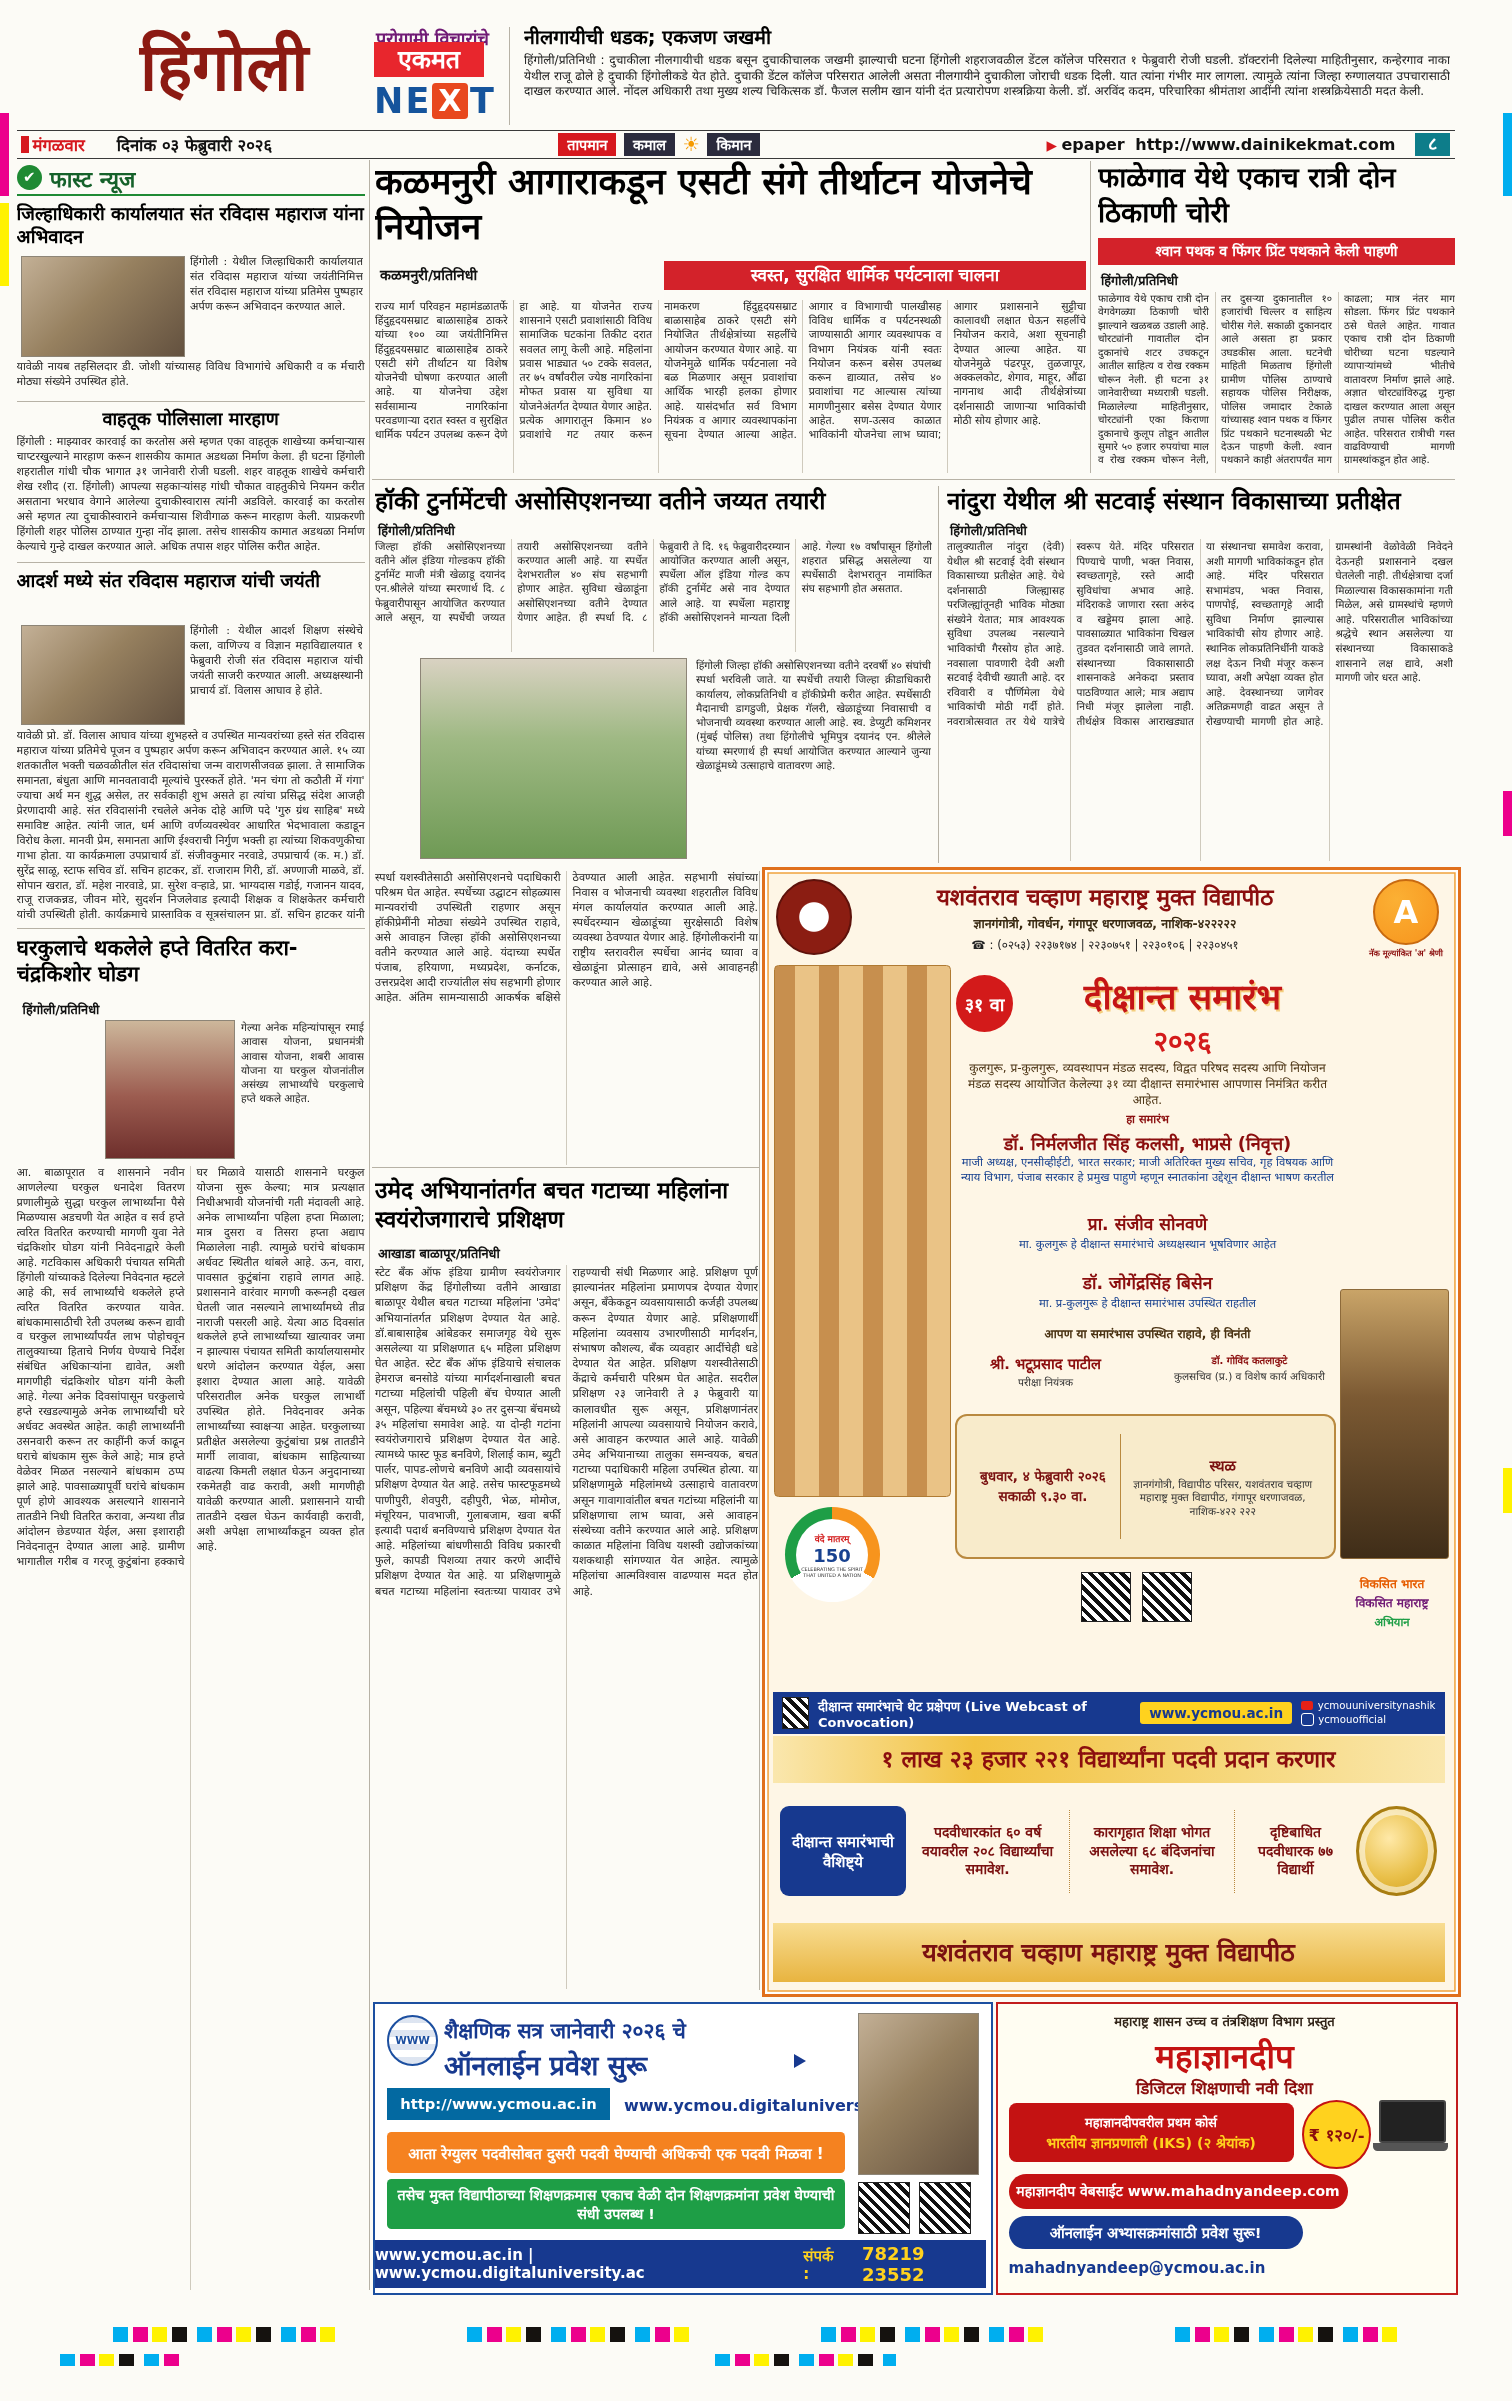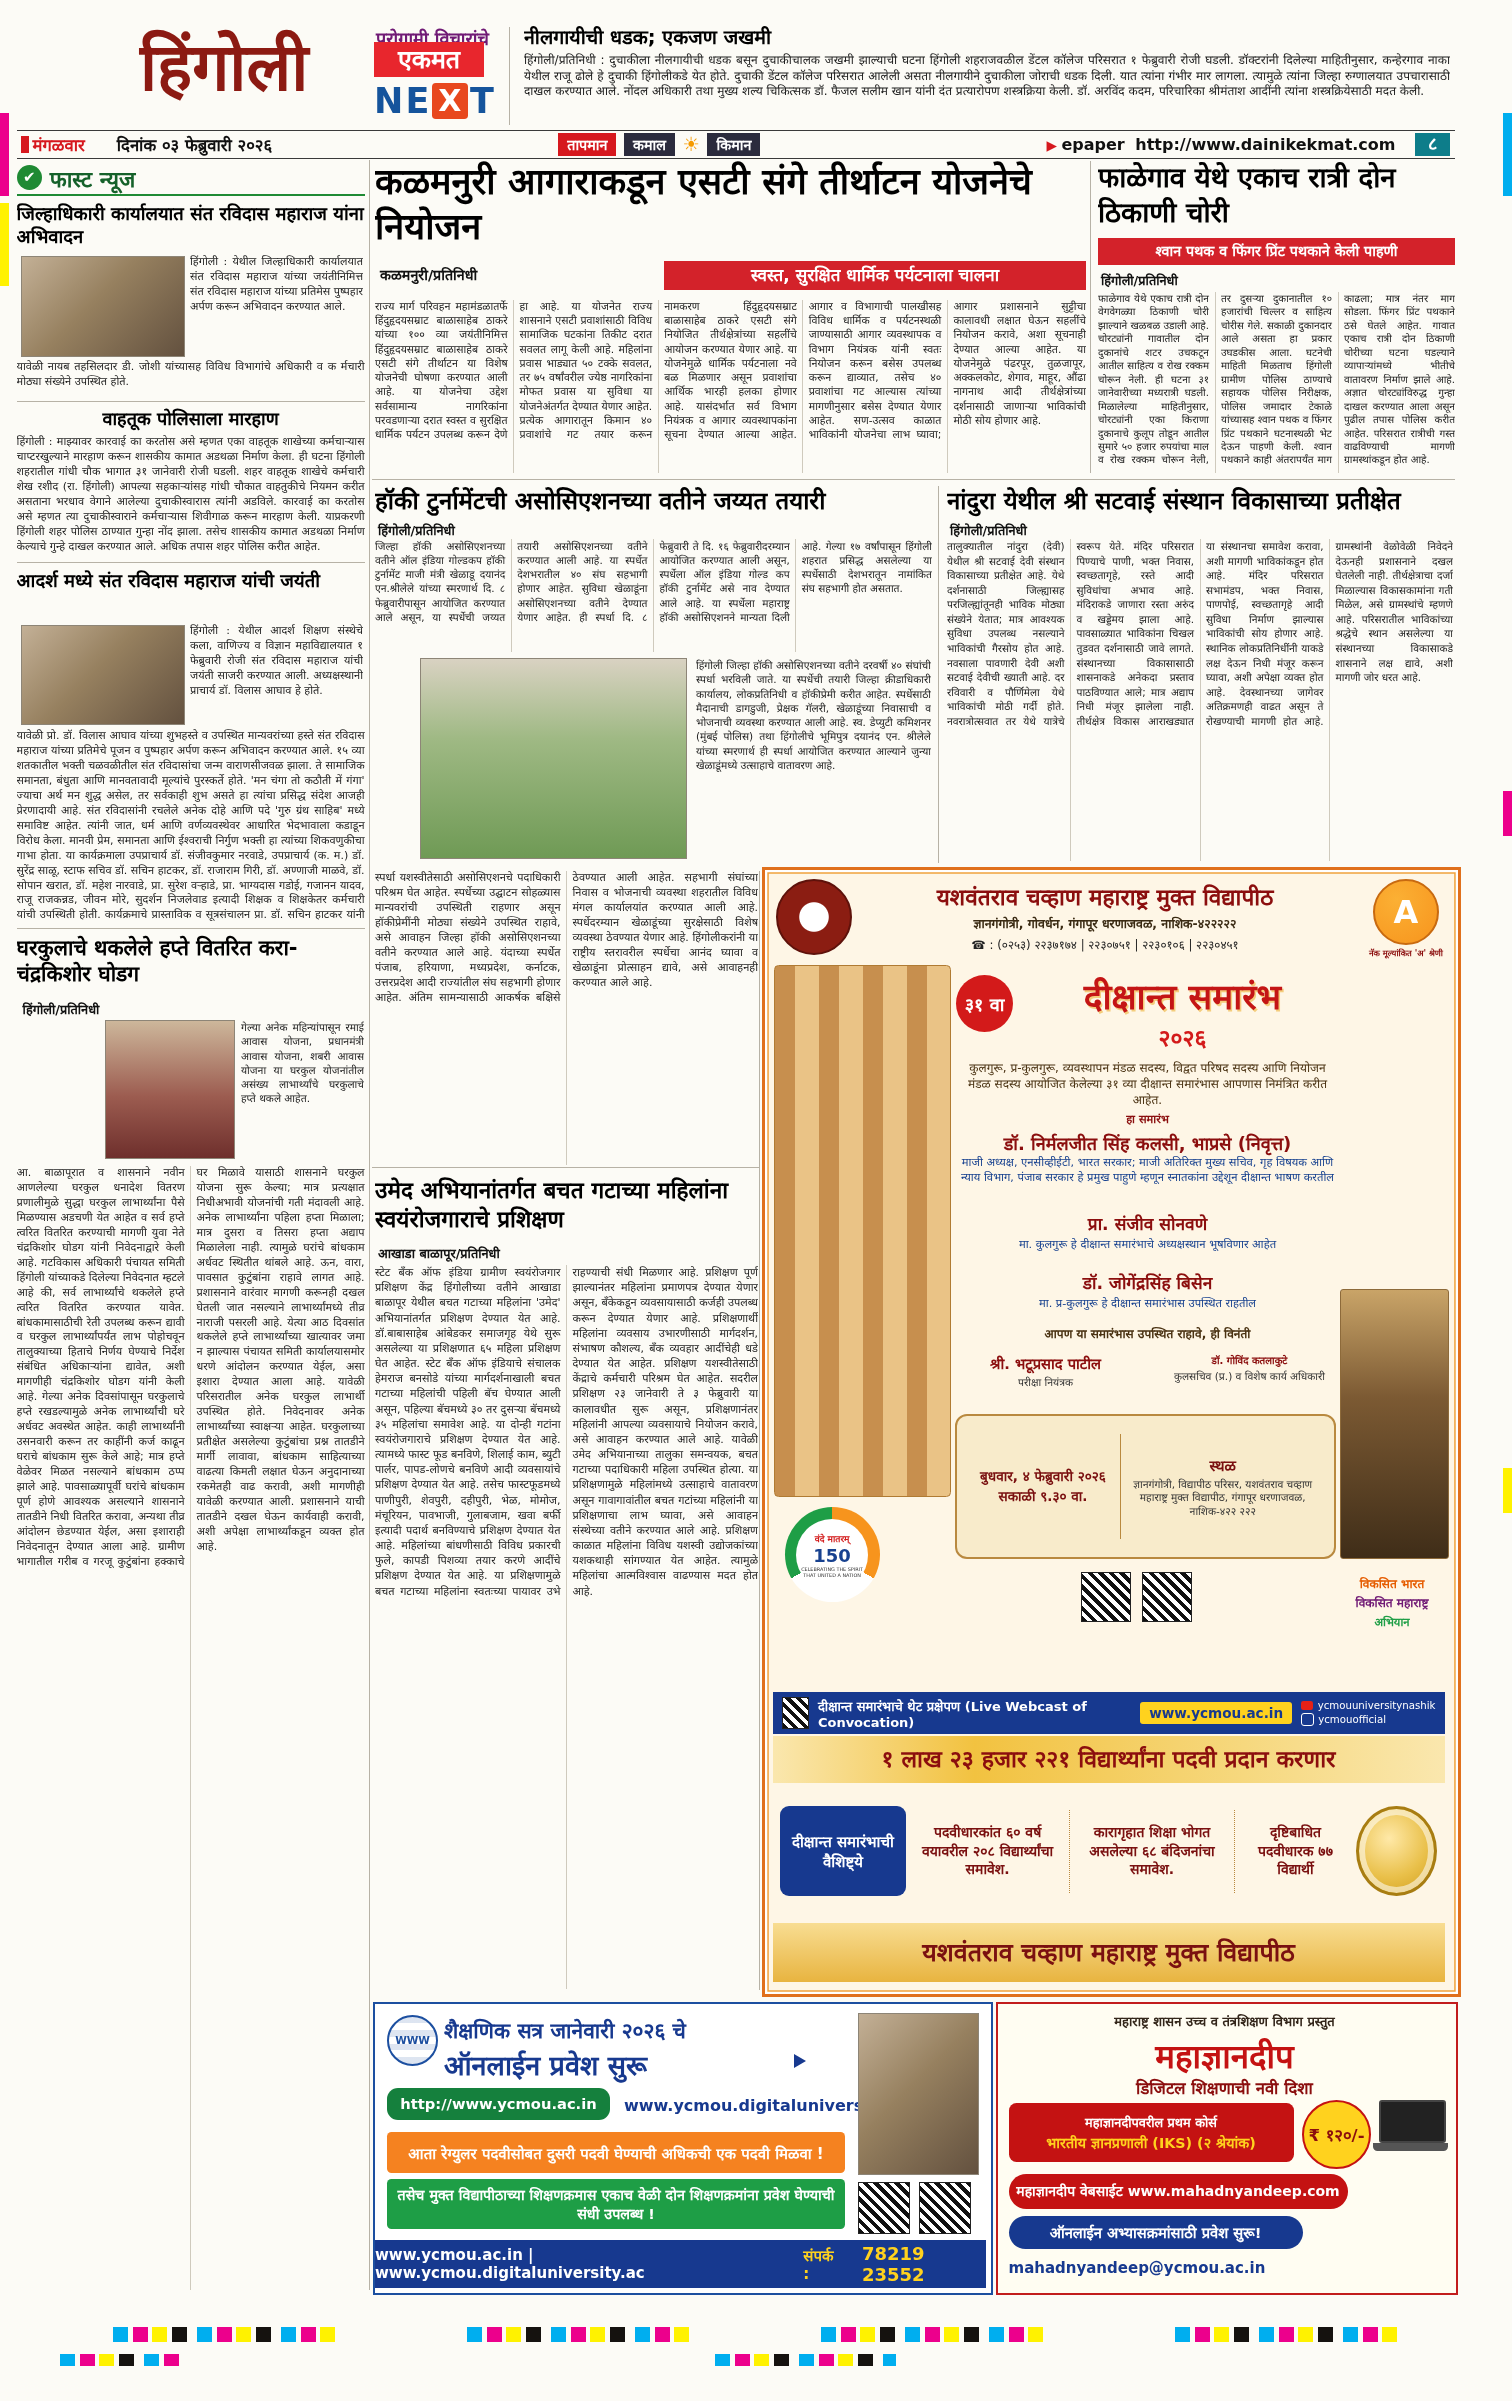--- a/index.html
+++ b/index.html
@@ -140,21 +140,21 @@
       <div style="font-size:11.7px;color:#222;margin-top:3.8px">☎ : (०२५३) २२३७१७४ | २२३०७५१ | २२३०१०६ | २२३०४५१</div>
     </div>
     <div class="abs" style="left:599px;top:9px;width:84px">
       <div class="b ctr" style="width:62px;height:62px;margin:0 auto;border-radius:50%;border:2.3px solid #c86a10;background:radial-gradient(circle at 35% 30%,#fbb034,#f7941d);color:#fff;font-size:32px;line-height:62px">A</div>
       <div class="b ctr" style="font-size:8.3px;color:#8b0e0e;margin-top:2.3px">नॅक मूल्यांकित 'अ' श्रेणी</div>
     </div>
     <div class="abs photo-pillars" style="left:9px;top:95px;width:175px;height:530px"></div>
     <div class="abs b ctr" style="left:191px;top:105px;width:57px;height:57px;border-radius:50%;background:#d31a1a;color:#fff;font-size:18px;display:flex;align-items:center;justify-content:center">३१ वा</div>
     <div class="abs ctr" style="left:252px;top:102px;width:331px">
       <div class="b" style="font-size:35px;color:#c41515;text-shadow:1.5px 1.5px 0 #f4cd7c">दीक्षान्त समारंभ</div>
-      <div class="b" style="font-size:23px;color:#d31a1a;margin-top:1.5px">२०२६</div>
+      <div class="b" style="font-size:28px;color:#d31a1a;margin-top:1.5px">२०२६</div>
     </div>
     <div class="abs ctr" style="left:194px;top:190px;width:377px;font-size:12px;color:#4a3212;line-height:1.35">कुलगुरू, प्र-कुलगुरू, व्यवस्थापन मंडळ सदस्य, विद्वत परिषद सदस्य आणि नियोजन मंडळ सदस्य आयोजित केलेल्या ३१ व्या दीक्षान्त समारंभास आपणास निमंत्रित करीत आहेत.</div>
     <div class="abs b ctr" style="left:194px;top:241px;width:377px;font-size:11.3px;color:#8b0e0e">हा समारंभ</div>
     <div class="abs b ctr" style="left:194px;top:261px;width:377px;font-size:18px;color:#8b0e0e">डॉ. निर्मलजीत सिंह कलसी, भाप्रसे (निवृत्त)</div>
     <div class="abs ctr" style="left:194px;top:286px;width:377px;font-size:11.3px;color:#17418f;line-height:1.3">माजी अध्यक्ष, एनसीव्हीईटी, भारत सरकार; माजी अतिरिक्त मुख्य सचिव, गृह विषयक आणि न्याय विभाग, पंजाब सरकार हे प्रमुख पाहुणे म्हणून स्नातकांना उद्देशून दीक्षान्त भाषण करतील</div>
     <div class="abs b ctr" style="left:194px;top:342px;width:377px;font-size:17.3px;color:#8b0e0e">प्रा. संजीव सोनवणे</div>
     <div class="abs ctr" style="left:194px;top:366px;width:377px;font-size:11.3px;color:#17418f">मा. कुलगुरू हे दीक्षान्त समारंभाचे अध्यक्षस्थान भूषविणार आहेत</div>
     <div class="abs b ctr" style="left:194px;top:401px;width:377px;font-size:17.3px;color:#8b0e0e">डॉ. जोगेंद्रसिंह बिसेन</div>
     <div class="abs ctr" style="left:194px;top:425px;width:377px;font-size:11.3px;color:#17418f">मा. प्र-कुलगुरू हे दीक्षान्त समारंभास उपस्थित राहतील</div>
     <div class="abs b ctr" style="left:194px;top:455px;width:377px;font-size:12px;color:#4a3212">आपण या समारंभास उपस्थित राहावे, ही विनंती</div>
@@ -215,21 +215,21 @@
       <div class="seal" style="width:84px;height:84px"></div>
     </div>
     <div class="abs b ctr" style="left:7.5px;top:1053px;width:672px;height:59px;line-height:59px;font-size:25px;color:#7a1010;background:linear-gradient(180deg,#f8dd92,#e8b440)">यशवंतराव चव्हाण महाराष्ट्र मुक्त विद्यापीठ</div>
   </div>
 
   <div class="abs" style="left:373px;top:2002px;width:616px;height:289px;border:2.3px solid #1c4fa0;background:#fff">
     <div class="abs ctr" style="left:12px;top:10.5px;width:47px;height:47px;border-radius:50%;border:2.3px solid #1c4fa0;color:#1c4fa0;font-weight:bold;font-size:10.5px;line-height:47px;background:repeating-linear-gradient(0deg,rgba(28,79,160,.15) 0 6.8px,#fff 6.8px 13.6px)">WWW</div>
     <div class="abs b" style="left:69px;top:12px;width:407px;font-size:21px;color:#17398f">शैक्षणिक सत्र जानेवारी २०२६ चे</div>
     <div class="abs b" style="left:69px;top:42px;width:346px;font-size:27px;color:#17398f">ऑनलाईन प्रवेश सुरू</div>
     <div class="abs" style="left:419px;top:50px;width:0;height:0;border-left:12px solid #17398f;border-top:7.5px solid transparent;border-bottom:7.5px solid transparent"></div>
-    <div class="abs b ctr" style="left:12px;top:84px;width:223px;height:32px;line-height:32px;background:#15803d;color:#fff;font-size:14.7px;border-radius:11px">http://www.ycmou.ac.in</div>
+    <div class="abs b ctr" style="left:12px;top:84px;width:223px;height:32px;line-height:32px;background:#0369a1;color:#fff;font-size:14.7px;border-radius:0">http://www.ycmou.ac.in</div>
     <div class="abs b" style="left:249px;top:92px;font-size:16px;color:#17398f">www.ycmou.digitaluniversity.ac</div>
     <div class="abs photo" style="left:483px;top:9px;width:119px;height:160px"></div>
     <div class="abs b ctr" style="left:12px;top:128px;width:458px;height:41px;background:#f58220;color:#fff;font-size:15px;border-radius:4.5px;display:flex;align-items:center;justify-content:center;padding:3px;box-sizing:border-box">आता रेग्युलर पदवीसोबत दुसरी पदवी घेण्याची अधिकची एक पदवी मिळवा !</div>
     <div class="abs b ctr" style="left:12px;top:175px;width:458px;height:50px;background:#1e9e46;color:#fff;font-size:14.3px;border-radius:4.5px;display:flex;align-items:center;justify-content:center;padding:3px;box-sizing:border-box">तसेच मुक्त विद्यापीठाच्या शिक्षणक्रमास एकाच वेळी दोन शिक्षणक्रमांना प्रवेश घेण्याची संधी उपलब्ध !</div>
     <div class="abs qr" style="left:483px;top:178px;width:50px;height:50px"></div>
     <div class="abs qr" style="left:544px;top:178px;width:50px;height:50px"></div>
     <div class="abs flexrow" style="left:0;top:236px;width:611px;height:48px;background:#17398f;justify-content:center;gap:19.6px">
       <span class="b" style="font-size:15px;color:#fff">www.ycmou.ac.in | www.ycmou.digitaluniversity.ac</span>
       <span class="b" style="font-size:15px;color:#ffd21e">संपर्क :</span>
       <span class="b" style="font-size:18px;color:#ffd21e">78219 23552</span>

